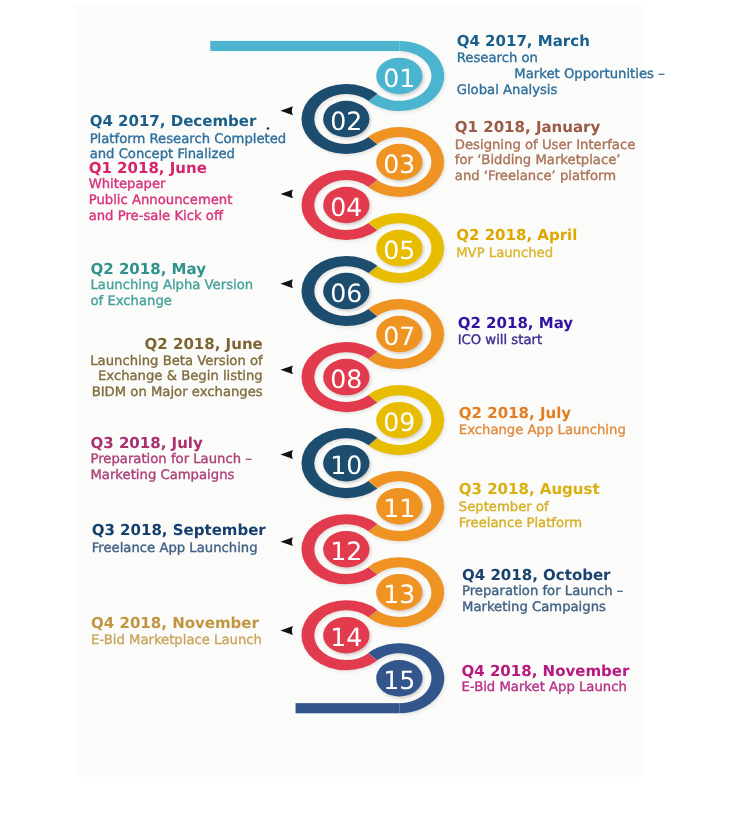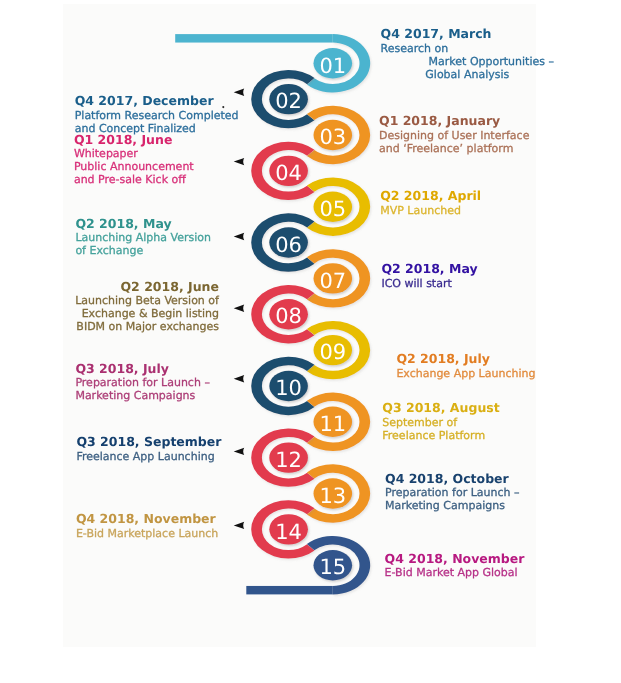--- a/index.html
+++ b/index.html
@@ -116,30 +116,31 @@
         <ellipse cx="332.8" cy="565.2" rx="19.3" ry="15.2" fill="#31558c" filter="url(#fx-badge)"></ellipse>
         <text x="332.8" y="574.4000000000001" class="num" style="fill: rgb(255, 255, 255);">15</text>
       </g>
       <circle cx="223.3" cy="107.1" r="1.05" fill="#2b2b2b"></circle>
     </svg>
   <div id="labels">
       <div class="txtblk" style="left: 380.6px; top: 27.2px;">
         <div class="ttl" style="color: rgb(26, 94, 138);">Q4 2017, March</div>
         <div class="ln" style="color: rgb(45, 111, 156);">Research on</div>
         <div class="ln" style="color: rgb(45, 111, 156); padding-left: 48px;">Market Opportunities –</div>
-        <div class="ln" style="color: rgb(45, 111, 156); text-align: center;">Global Analysis</div>
+        <div class="ln" style="color: rgb(45, 111, 156);">Global Analysis</div>
       </div>
       <div class="txtblk" style="left: 74.7px; top: 69px;">
         <div class="ttl" style="color: rgb(26, 94, 138); margin-top: 25px;">Q4 2017, December</div>
         <div class="ln" style="color: rgb(45, 111, 156);">Platform Research Completed</div>
         <div class="ln" style="color: rgb(45, 111, 156);">and Concept Finalized</div>
       </div>
-      <div class="txtblk" style="left: 379px; top: 114px;">
+      <div class="txtblk" style="left: 379px; top: 99px;">
         <div class="ttl" style="color: rgb(154, 90, 67);">Q1 2018, January</div>
         <div class="ln" style="color: rgb(171, 114, 88);">Designing of User Interface</div>
+        <div class="ln" style="color: rgb(171, 114, 88);">for ‘Bidding Marketplace’</div>
         <div class="ln" style="color: rgb(171, 114, 88);">and ‘Freelance’ platform</div>
       </div>
       <div class="txtblk" style="left: 73.9px; top: 132.6px;">
         <div class="ttl" style="color: rgb(216, 36, 108);">Q1 2018, June</div>
         <div class="ln" style="color: rgb(216, 49, 122);">Whitepaper</div>
         <div class="ln" style="color: rgb(216, 49, 122);">Public Announcement</div>
         <div class="ln" style="color: rgb(216, 49, 122);">and Pre-sale Kick off</div>
       </div>
       <div class="txtblk" style="left: 380.2px; top: 189.4px;">
         <div class="ttl" style="color: rgb(223, 168, 0);">Q2 2018, April</div>
@@ -153,21 +154,21 @@
       <div class="txtblk" style="left: 381.4px; top: 262px;">
         <div class="ttl" style="color: rgb(51, 18, 162);">Q2 2018, May</div>
         <div class="ln" style="color: rgb(59, 44, 144);">ICO will start</div>
       </div>
       <div class="txtblk" style="left: 75.2px; top: 279.8px; text-align: right;">
         <div class="ttl" style="color: rgb(123, 102, 49);">Q2 2018, June</div>
         <div class="ln" style="color: rgb(128, 108, 60);">Launching Beta Version of</div>
         <div class="ln" style="color: rgb(128, 108, 60);">Exchange &amp; Begin listing</div>
         <div class="ln" style="color: rgb(128, 108, 60);">BIDM on Major exchanges</div>
       </div>
-      <div class="txtblk" style="left: 382.4px; top: 352px; margin-left: 14px;">
+      <div class="txtblk" style="left: 382.4px; top: 337px;">
         <div class="ttl" style="color: rgb(226, 125, 34);">Q2 2018, July</div>
         <div class="ln" style="color: rgb(226, 140, 62);">Exchange App Launching</div>
       </div>
       <div class="txtblk" style="left: 75.4px; top: 361.8px;">
         <div class="ttl" style="color: rgb(170, 48, 112);">Q3 2018, July</div>
         <div class="ln" style="color: rgb(173, 63, 120);">Preparation for Launch –</div>
         <div class="ln" style="color: rgb(173, 63, 120);">Marketing Campaigns</div>
       </div>
       <div class="txtblk" style="left: 382.3px; top: 401.1px;">
         <div class="ttl" style="color: rgb(218, 175, 18);">Q3 2018, August</div>
@@ -182,16 +183,16 @@
         <div class="ttl" style="color: rgb(25, 66, 110);">Q4 2018, October</div>
         <div class="ln" style="color: rgb(62, 97, 131);">Preparation for Launch –</div>
         <div class="ln" style="color: rgb(62, 97, 131);">Marketing Campaigns</div>
       </div>
       <div class="txtblk" style="left: 75.9px; top: 512.2px;">
         <div class="ttl" style="color: rgb(193, 149, 66);">Q4 2018, November</div>
         <div class="ln" style="color: rgb(201, 165, 92);">E-Bid Marketplace Launch</div>
       </div>
       <div class="txtblk" style="left: 384.6px; top: 551.8px;">
         <div class="ttl" style="color: rgb(183, 25, 128);">Q4 2018, November</div>
-        <div class="ln" style="color: rgb(183, 49, 136);">E-Bid Market App Global</div>
+        <div class="ln" style="color: rgb(183, 49, 136);">E-Bid Market App Launch</div>
       </div>
     </div>
 </div>
 
 </body></html>

